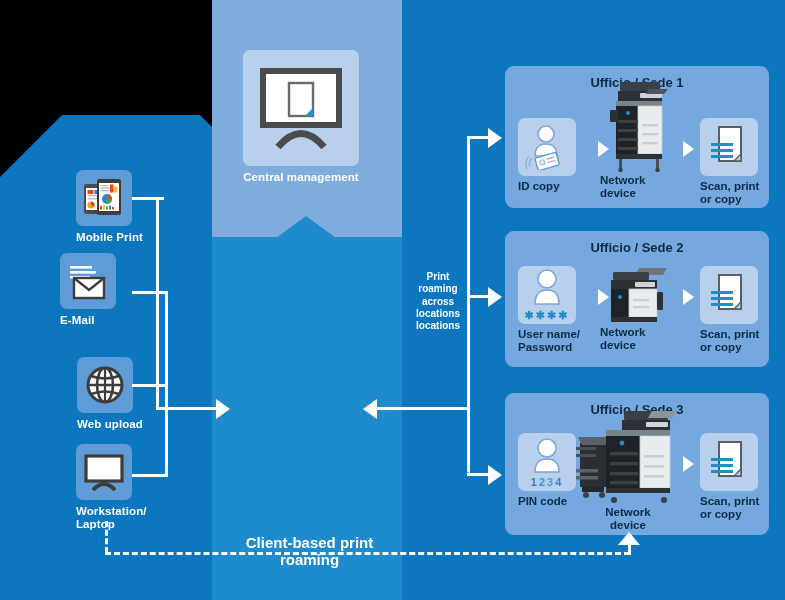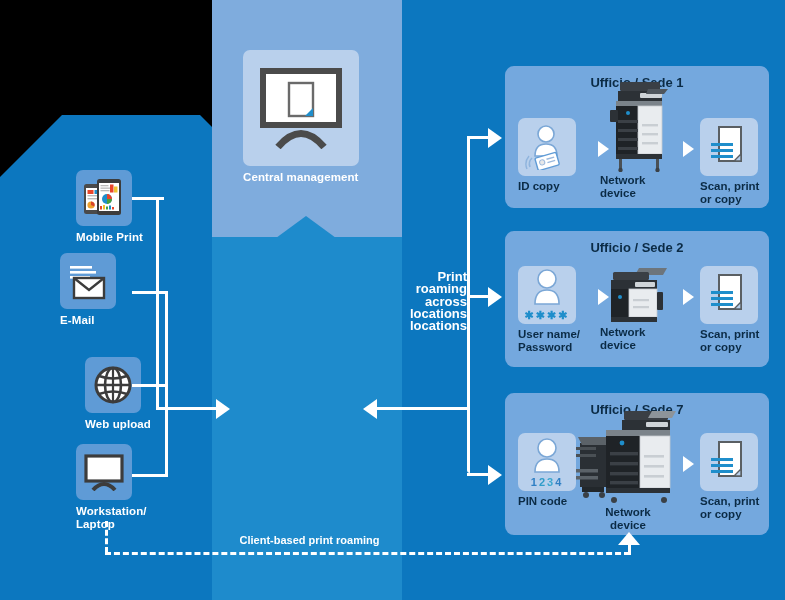--- a/index.html
+++ b/index.html
@@ -57,23 +57,23 @@
   
   .office{position:absolute;background:#74a8de;border-radius:9px;}
   .office-title{position:absolute;left:0;right:0;top:9px;text-align:center;
       color:#0b2b45;font-size:13px;font-weight:bold;}
   .office .sub{position:absolute;text-align:center;}
   .office .sub .cap{color:#0b2b45;font-size:11.5px;font-weight:bold;line-height:12.5px;
       margin-top:4px;}
 
   
   #roaming-label{position:absolute;left:409px;top:271px;width:58px;color:#fff;
-     font-size:13px;font-weight:bold;line-height:12.3px;text-align:right;}
+     font-size:10px;font-weight:bold;line-height:12.3px;text-align:center;}
   #client-roaming-label{position:absolute;left:232px;top:534px;width:155px;color:#fff;
-     font-size:11px;font-weight:bold;text-align:center;}
+     font-size:15px;font-weight:bold;text-align:center;}
 
   
   svg{display:block;}
   .pin-digits{font-size:11px;font-weight:bold;letter-spacing:2px;}
 </style>
 </head>
 <body>
 
 <div id="stage">
 
@@ -124,21 +124,21 @@
           <rect x="3" y="9" width="26" height="2.6" fill="#fff"></rect>
           <rect x="3" y="14" width="20" height="2.6" fill="#fff"></rect>
           <rect x="7" y="16" width="30" height="20" fill="#fff" stroke="#3c3c3c" stroke-width="2.4"></rect>
           <path d="M7 16 L22 28 L37 16" fill="none" stroke="#3c3c3c" stroke-width="2.4"></path>
         </svg>
       </span>
     </div>
     <div class="caption">E-Mail</div>
   </div>
 
-  <div class="node left-node" style="left:76px;top:357px;padding-left:9px;">
+  <div class="node left-node" style="left:68px;top:357px;padding-left:9px;">
     <div class="tile">
       <span>
         <svg width="40" height="40" viewBox="0 0 40 40">
           <circle cx="20" cy="20" r="17" fill="#fff" stroke="#3c3c3c" stroke-width="3"></circle>
           <ellipse cx="20" cy="20" rx="8" ry="17" fill="none" stroke="#3c3c3c" stroke-width="2.6"></ellipse>
           <line x1="3" y1="20" x2="37" y2="20" stroke="#3c3c3c" stroke-width="2.6"></line>
           <path d="M6 11 Q20 16 34 11" fill="none" stroke="#3c3c3c" stroke-width="2.4"></path>
           <path d="M6 29 Q20 24 34 29" fill="none" stroke="#3c3c3c" stroke-width="2.4"></path>
           <line x1="20" y1="3" x2="20" y2="37" stroke="#3c3c3c" stroke-width="2.2"></line>
         </svg>
@@ -178,21 +178,21 @@
     <div class="tile-lt" style="width:116px;height:116px;">
       <span>
         <svg width="86" height="82" viewBox="0 0 86 82">
           <rect x="5" y="4" width="76" height="54" fill="#fff" stroke="#4b4b4b" stroke-width="6"></rect>
           <rect x="31" y="16" width="24" height="33" fill="#fff" stroke="#6a6a6a" stroke-width="2.4"></rect>
           <path d="M55 41 L55 49 L47 49 Z" fill="#1f8ecb"></path>
           <path d="M20 80 Q43 53 66 80" fill="none" stroke="#4b4b4b" stroke-width="7"></path>
         </svg>
       </span>
     </div>
-    <div class="caption" style="text-align:left;width:116px;">Central management</div>
+    <div class="caption" style="text-align:center;width:116px;">Central management</div>
   </div>
 
 
   <div class="arrow-l" style="left:363px;top:399px;"></div>
   <div class="wire wire-h" style="left:377px;top:407px;width:92px;"></div>
 
   <div id="roaming-label">
     <div>Print</div>
     <div>roaming</div>
     <div>across</div>
@@ -353,21 +353,21 @@
         </span>
       </div>
       <div class="cap" style="text-align:left;">
         <div>Scan, print</div>
         <div>or copy</div>
       </div>
     </div>
   </div>
 
   <div class="office" style="left:505px;top:393px;width:264px;height:142px;">
-    <div class="office-title">Ufficio / Sede 7</div>
+    <div class="office-title">Ufficio / Sede 3</div>
 
     <div class="sub" style="left:13px;top:40px;width:70px;text-align:left;">
       <div class="tile-lt" style="width:58px;height:58px;flex-direction:column;">
         <span>
           <svg width="36" height="38" viewBox="0 0 36 38">
             <circle cx="18" cy="11" r="9" fill="#fff" stroke="#7ba7d6" stroke-width="1.6"></circle>
             <path d="M6 35 Q6 22 18 22 Q30 22 30 35 Z" fill="#fff" stroke="#7ba7d6" stroke-width="1.6"></path>
           </svg>
         </span>
         <span class="pin-digits" style="margin-top:1px;"><span style="color:#2f7fc4;">1</span><span style="color:#2f9cc9;">2</span><span style="color:#3aa6cf;">3</span><span style="color:#2f7fc4;">4</span></span>

